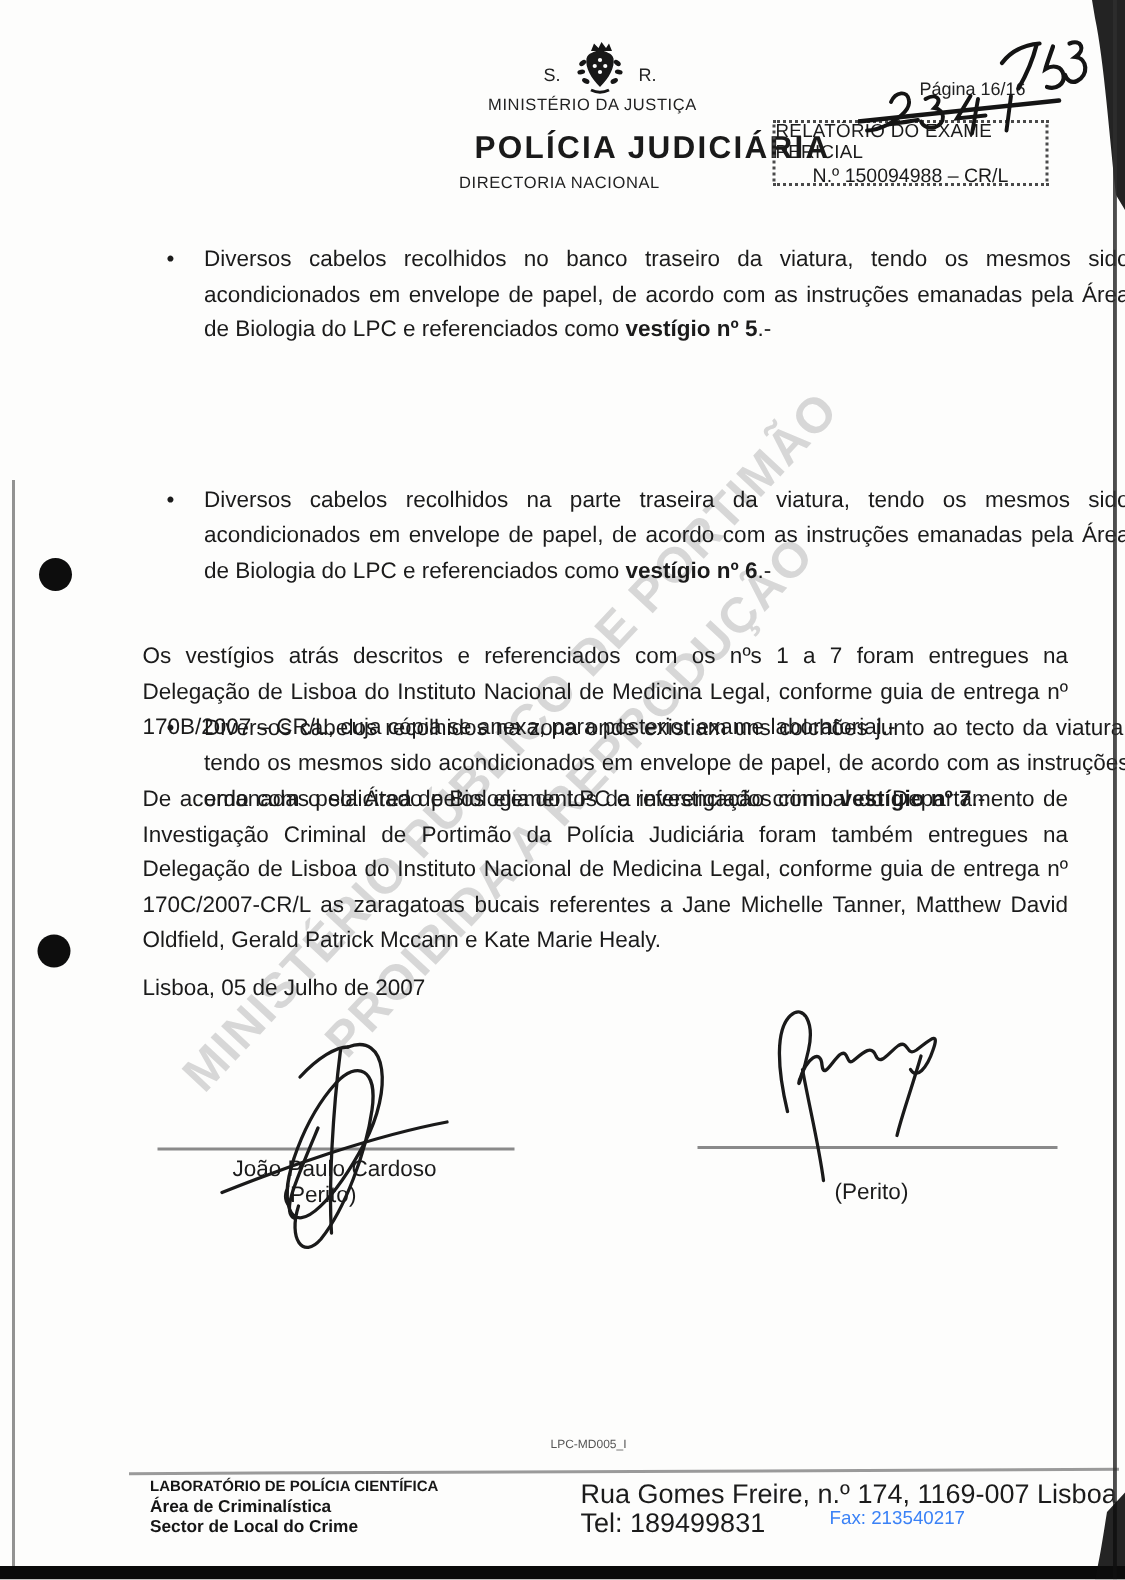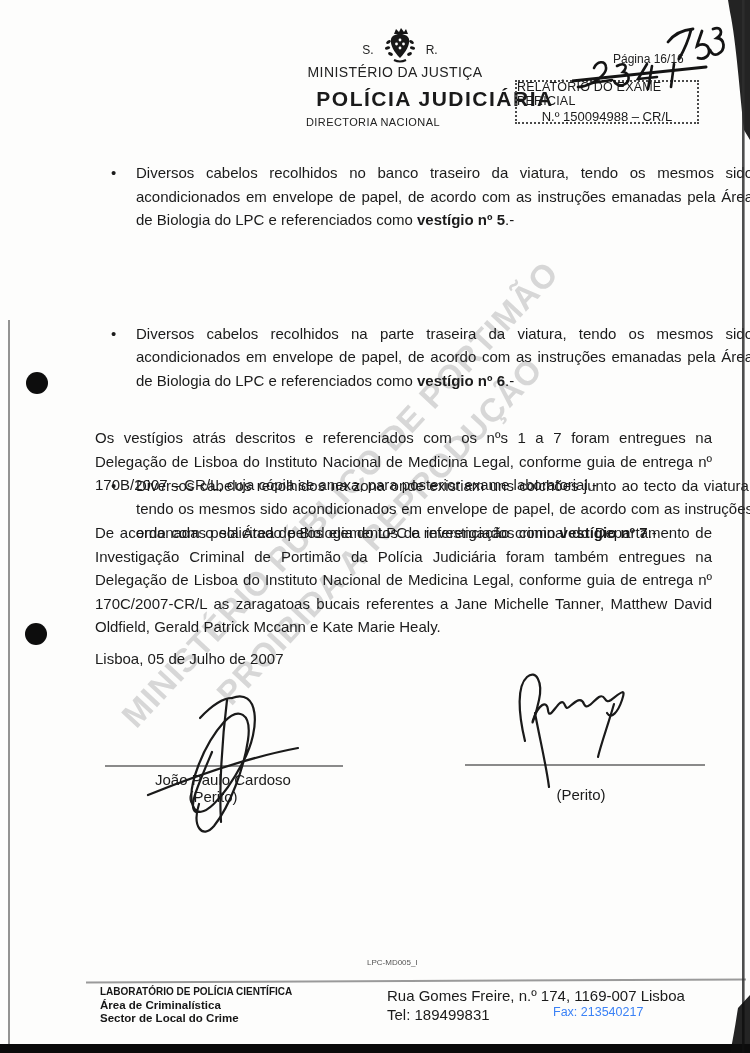--- a/index.html
+++ b/index.html
@@ -13,21 +13,21 @@
       transform:rotate(-47deg);z-index:1;pointer-events:none;}
   .watermark div{font-size:33px;font-weight:700;letter-spacing:1px;color:#c9c9c9;opacity:.72;white-space:nowrap;}
 
   .layer{position:absolute;inset:0;z-index:2;}
 
   
   .sr-row{position:absolute;left:330px;top:26px;width:140px;height:40px;
       display:flex;align-items:center;justify-content:center;gap:9px;}
   .sr-row .sr{font-size:12px;color:#222;margin-top:8px;}
   .ministry{position:absolute;left:295px;top:64px;width:200px;text-align:center;
-      font-size:14px;letter-spacing:.4px;color:#222;}
+      font-size:11px;letter-spacing:.4px;color:#222;}
   .police{position:absolute;left:295px;top:87px;width:250px;text-align:center;
       font-size:21px;font-weight:700;letter-spacing:1.5px;color:#1a1a1a;margin-left:15px;}
   .directorate{position:absolute;left:306px;top:116px;width:200px;text-align:left;
       font-size:11px;letter-spacing:.4px;color:#222;}
   .pagina{position:absolute;left:613px;top:52px;width:95px;font-size:12px;color:#222;}
   .stampbox{position:absolute;left:515px;top:80px;width:180px;height:40px;
       border:2px dotted #4a4a4a;display:flex;flex-direction:column;align-items:center;justify-content:center;}
   .stampbox .l1{font-size:12.5px;color:#1a1a1a;letter-spacing:.2px;}
   .stampbox .l2{font-size:13px;color:#1a1a1a;margin-top:1px;}
 
@@ -42,21 +42,21 @@
   
   .sigline{position:absolute;height:2px;background:#8a8a8a;}
   .sig-name{position:absolute;font-size:15px;color:#1b1b1b;text-align:center;}
   .sig-svg{position:absolute;z-index:3;}
 
   
   .formcode{position:absolute;left:367px;top:958px;font-size:8px;color:#555;}
   .footrule{position:absolute;left:86px;top:980px;width:660px;height:1.5px;background:#9a9a9a;transform:rotate(-0.25deg);}
   .foot-left{position:absolute;left:100px;top:985px;font-weight:700;font-size:11.5px;line-height:13.5px;color:#161616;}
   .foot-left .big{font-size:10px;}
-  .foot-right{position:absolute;left:387px;top:987px;font-size:15px;line-height:18.5px;color:#1b1b1b;}
+  .foot-right{position:absolute;left:387px;top:987px;font-size:18px;line-height:18.5px;color:#1b1b1b;}
   .foot-fax{position:absolute;left:553px;top:1005px;font-size:12.5px;color:#3b82f6;}
 
   
   .bottom-strip{position:absolute;left:0;top:1044px;width:750px;height:9px;background:#0a0a0a;z-index:4;}
   .punch{position:absolute;background:#0d0d0d;border-radius:50%;z-index:4;}
   .left-edge{position:absolute;left:8px;top:320px;width:1.6px;height:725px;background:#6f6f6f;opacity:.75;z-index:4;}
   .artifacts{position:absolute;inset:0;z-index:4;pointer-events:none;}
 </style>
 </head>
 <body>

